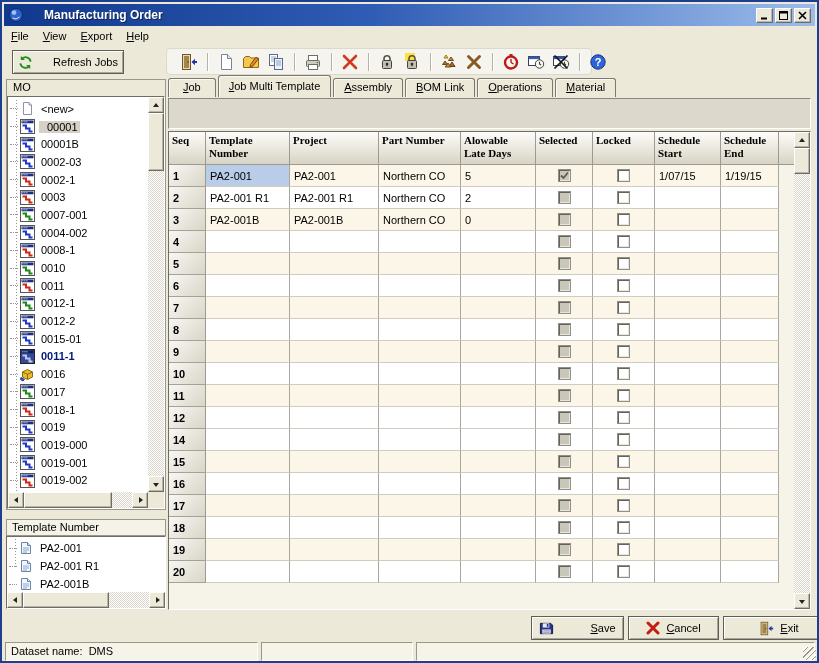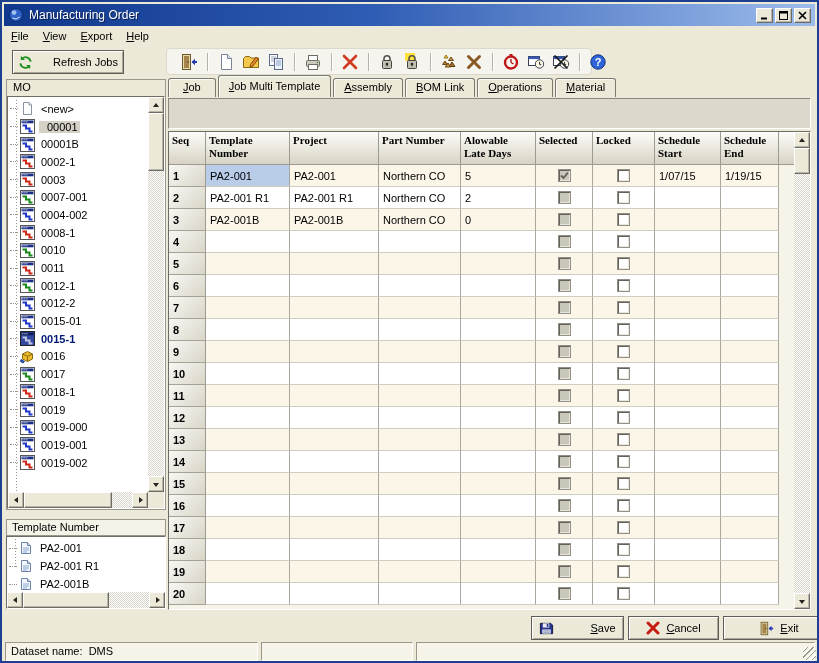--- a/index.html
+++ b/index.html
@@ -9,21 +9,21 @@
   u{text-decoration:underline;}
 
   .window{position:relative;width:819px;height:663px;background:var(--window-bg,#ece9d8);
     border:2px solid #1d3f8f;overflow:hidden;}
 
   
   .titlebar{position:absolute;left:2px;top:2px;right:2px;height:22px;
     background:linear-gradient(90deg,var(--titlebar-left,#10388c) 0%,#2f5cb4 45%,var(--titlebar-right,#9cbcec) 100%);
     display:flex;align-items:center;padding:0 4px;}
   .t-ico{width:16px;height:16px;display:inline-flex;}
-  .t-text{color:#fff;font-weight:normal;font-size:12px;margin-left:5px;flex:1;
+  .t-text{color:#fff;font-weight:bold;font-size:12px;margin-left:20px;flex:1;
     text-shadow:1px 1px 0 rgba(0,0,0,.45);white-space:nowrap;}
   .win-btns{display:flex;gap:2px;}
   .wbtn{width:17px;height:15px;background:#ece9d8;border:1px solid;display:inline-flex;
     align-items:center;justify-content:center;border-color:#fff #6f6d63 #6f6d63 #fff;
     box-shadow:inset -1px -1px 0 #b8b5aa;}
 
   
   .menubar{position:absolute;left:2px;top:24px;right:2px;height:19px;display:flex;align-items:center;}
   .menu-item{padding:2px 7px;}
 
@@ -383,20 +383,34 @@
           </div>
           <div class="titem">
             <span class="conn"></span>
             <span class="icn15">
               <svg width="15" height="15" viewBox="0 0 15 15">
                 <rect x=".5" y=".5" width="14" height="14" fill="#fff" stroke="#555"></rect>
                 <rect x="1.5" y="1.5" width="12" height="2.8" fill="#1b2f86"></rect>
                 <rect x="2.4" y="2.3" width="1" height="1" fill="#fff"></rect>
                 <rect x="4.4" y="2.3" width="1" height="1" fill="#fff"></rect>
                 <rect x="6.4" y="2.3" width="1" height="1" fill="#fff"></rect>
+                <path d="M2.5 6.5h3.5v3h3.5v3h3" fill="none" stroke="#2038c8" stroke-width="2"></path>
+              </svg>
+            </span>
+            <span class="tlabel">0002-03</span>
+          </div>
+          <div class="titem">
+            <span class="conn"></span>
+            <span class="icn15">
+              <svg width="15" height="15" viewBox="0 0 15 15">
+                <rect x=".5" y=".5" width="14" height="14" fill="#fff" stroke="#555"></rect>
+                <rect x="1.5" y="1.5" width="12" height="2.8" fill="#1b2f86"></rect>
+                <rect x="2.4" y="2.3" width="1" height="1" fill="#fff"></rect>
+                <rect x="4.4" y="2.3" width="1" height="1" fill="#fff"></rect>
+                <rect x="6.4" y="2.3" width="1" height="1" fill="#fff"></rect>
                 <path d="M2.5 6.5h3.5v3h3.5v3h3" fill="none" stroke="#d02818" stroke-width="2"></path>
               </svg>
             </span>
             <span class="tlabel">0002-1</span>
           </div>
           <div class="titem">
             <span class="conn"></span>
             <span class="icn15">
               <svg width="15" height="15" viewBox="0 0 15 15">
                 <rect x=".5" y=".5" width="14" height="14" fill="#fff" stroke="#555"></rect>
@@ -526,21 +540,21 @@
             <span class="icn15">
               <svg width="15" height="15" viewBox="0 0 15 15">
                 <rect x=".5" y=".5" width="14" height="14" fill="#3348a0" stroke="#222"></rect>
                 <rect x="1.5" y="1.5" width="12" height="2.8" fill="#101c5c"></rect>
                 <rect x="2.4" y="2.3" width="1" height="1" fill="#fff"></rect>
                 <rect x="4.4" y="2.3" width="1" height="1" fill="#fff"></rect>
                 <rect x="6.4" y="2.3" width="1" height="1" fill="#fff"></rect>
                 <path d="M2.5 6.5h3.5v3h3.5v3h3" fill="none" stroke="#c0c6e0" stroke-width="2"></path>
               </svg>
             </span>
-            <span class="tlabel">0015-1</span>
+            <span class="tlabel">0011-1</span>
           </div>
           <div class="titem">
             <span class="conn"></span>
             <span class="icn15">
               <svg width="15" height="15" viewBox="0 0 15 15">
                 <path d="M2.5 5 7.5 2.5 12.5 5v5L7.5 12.5 2.5 10z" fill="#ecba2c" stroke="#8a6a0e"></path>
                 <path d="M2.5 5l5 2.3 5-2.3M7.5 7.3v5.2" fill="none" stroke="#8a6a0e"></path>
                 <path d="M1 10.5l3.5 2L3 14l-2.5-1.5z" fill="#3a6ad4" stroke="#1a3a8a"></path>
               </svg>
             </span>
@@ -904,36 +918,20 @@
             </div>
             <div class="gcell cbcell">
               <span class="cb cb-white"></span>
             </div>
             <div class="gcell"></div>
             <div class="gcell"></div>
             <div class="gcell gfill"></div>
           </div>
           <div class="grow gridcols">
             <div class="gcell seqcell">12</div>
-            <div class="gcell"></div>
-            <div class="gcell"></div>
-            <div class="gcell"></div>
-            <div class="gcell"></div>
-            <div class="gcell cbcell">
-              <span class="cb cb-gray"></span>
-            </div>
-            <div class="gcell cbcell">
-              <span class="cb cb-white"></span>
-            </div>
-            <div class="gcell"></div>
-            <div class="gcell"></div>
-            <div class="gcell gfill"></div>
-          </div>
-          <div class="grow gridcols odd">
-            <div class="gcell seqcell">13</div>
             <div class="gcell"></div>
             <div class="gcell"></div>
             <div class="gcell"></div>
             <div class="gcell"></div>
             <div class="gcell cbcell">
               <span class="cb cb-gray"></span>
             </div>
             <div class="gcell cbcell">
               <span class="cb cb-white"></span>
             </div>

